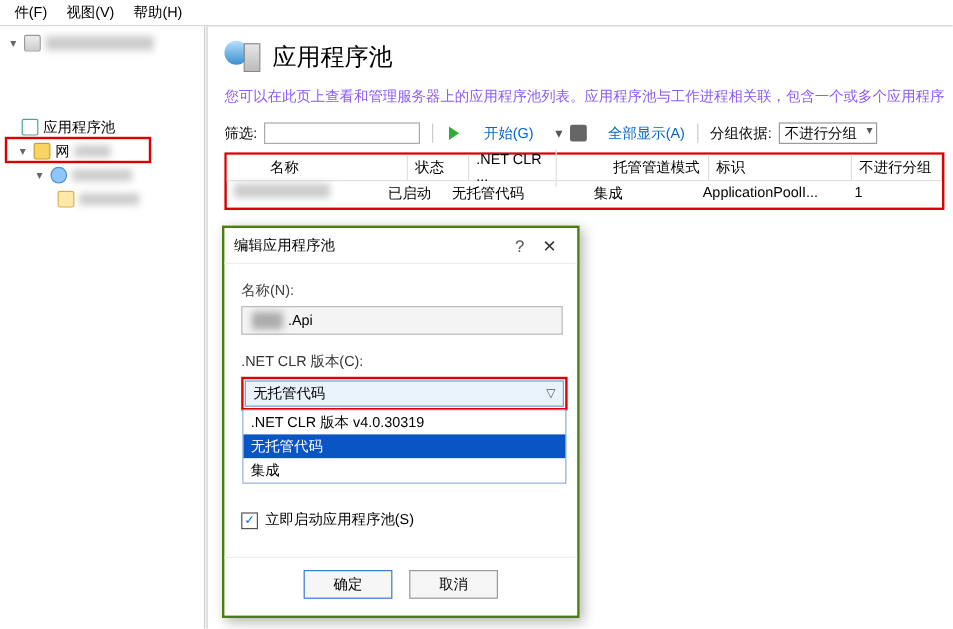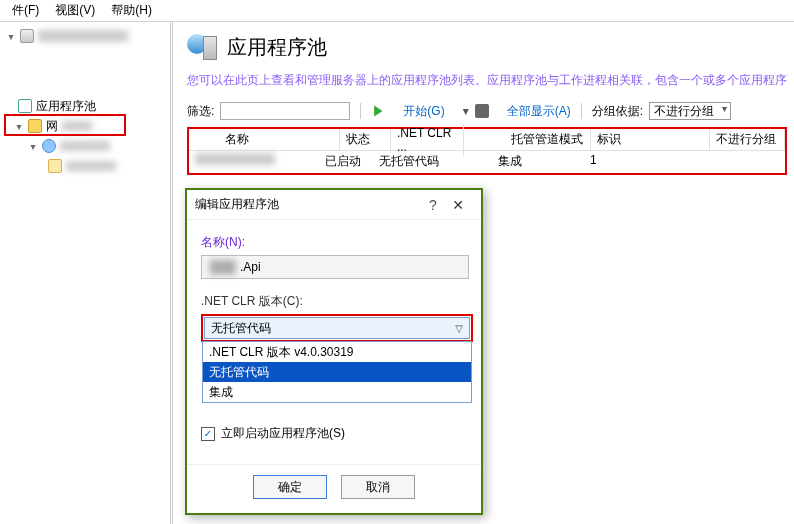--- a/index.html
+++ b/index.html
@@ -48,21 +48,21 @@
 .c1{width:130px;} .c2{width:54px;} .c3{width:78px;} .c4{width:92px;margin-left:41px;} .c5{width:128px;} .c6{width:80px;}
 .blur { filter: blur(3px); color:#999; }
 
 
 .dialog { position:absolute; left:185px; top:188px; width:298px; background:#fff; border:2px solid #4d7c0f; box-shadow:3px 3px 10px rgba(0,0,0,0.3); }
 .dlg-title { height:30px; display:flex; align-items:center; padding:0 8px; font-size:12px; border-bottom:1px solid #eee;}
 .dlg-title .sp { flex:1;}
 .dlg-q { width:20px; text-align:center; color:#555; font-size:14px;}
 .dlg-x { width:30px; text-align:center; color:#333; font-size:14px;}
 .dlg-body { padding: 14px 14px 8px 14px; position:relative;}
-.lbl { font-size:12px; color:#6d28d9; margin-bottom:4px;}
+.lbl { font-size:12px; color:#404040; margin-bottom:4px;}
 .lbl.dark { color:#333;}
 .name-box { border:1px solid #bbb; background:#f4f4f4; height:24px; width:268px; display:flex; align-items:center; padding-left:8px; margin-bottom:14px;}
 .name-box .bl { filter:blur(3px); color:#aaa; width:30px; display:inline-block;}
 .combo-wrap { border:2px solid #d00; padding:1px; width:272px; margin-bottom:0;}
 .combo { border:1px solid #7a9fd4; background:#eaf2fb; height:22px; display:flex; align-items:center; padding:0 6px; justify-content:space-between;}
 .combo-drop { color:#555; font-size:10px;}
 .options { border:1px solid #7a9fd4; width:270px; margin-top:-1px; margin-left:1px;}
 .opt { height:20px; display:flex; align-items:center; padding:0 6px; font-size:12px; background:#fff;}
 .opt.sel { background:#0a55c4; color:#fff;}
 .chk-row { display:flex; align-items:center; gap:6px; margin-top:22px; margin-bottom:14px;}
@@ -146,20 +146,21 @@
         <div class="c3">.NET CLR ...</div>
         <div class="c4">托管管道模式</div>
         <div class="c5">标识</div>
         <div class="c6">不进行分组</div>
       </div>
       <div class="grid-row">
         <div class="c1"><span class="blur" style="display:inline-block;width:80px;height:12px;background:#ccc"></span></div>
         <div class="c2">已启动</div>
         <div class="c3">无托管代码</div>
         <div class="c4">集成</div>
+        <div class="c5">ApplicationPoolI...</div>
         <div class="c6">1</div>
       </div>
     </div>
   </div>
 </div>
 
 <div class="dialog">
   <div class="dlg-title">
     <span>编辑应用程序池</span>
     <span class="sp"></span>

